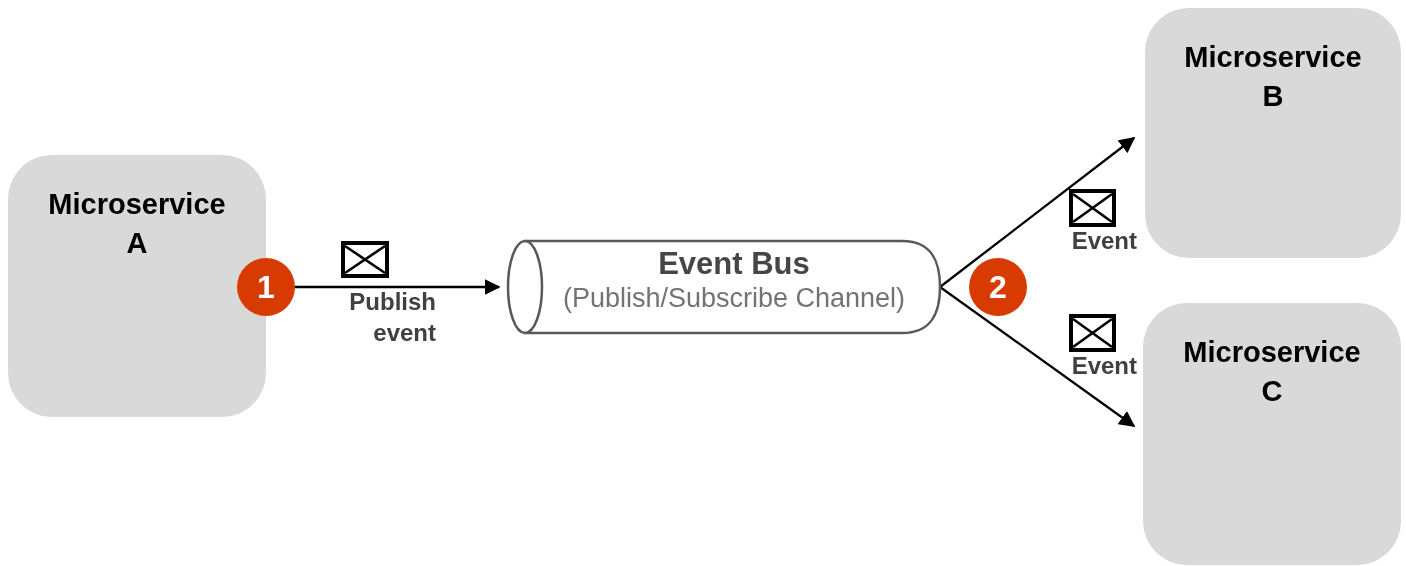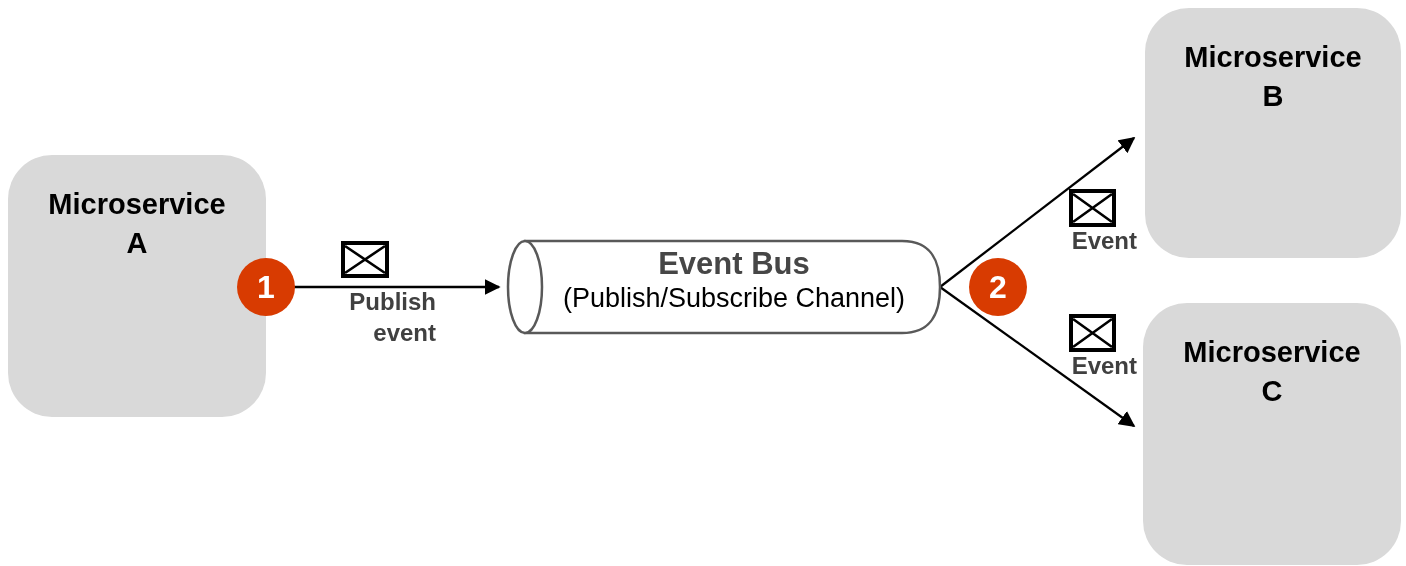--- a/index.html
+++ b/index.html
@@ -59,21 +59,21 @@
   }
   .bus-title {
     font-size: 31px;
     font-weight: bold;
     color: #464646;
     line-height: 1.2;
   }
   .bus-subtitle {
     font-size: 27px;
     font-weight: 300;
-    color: #000000;
+    color: #737373;
     line-height: 1.25;
   }
 
   .edge-label {
     position: absolute;
     font-weight: bold;
     color: #404040;
     font-size: 24px;
     text-align: right;
     line-height: 1.28;

